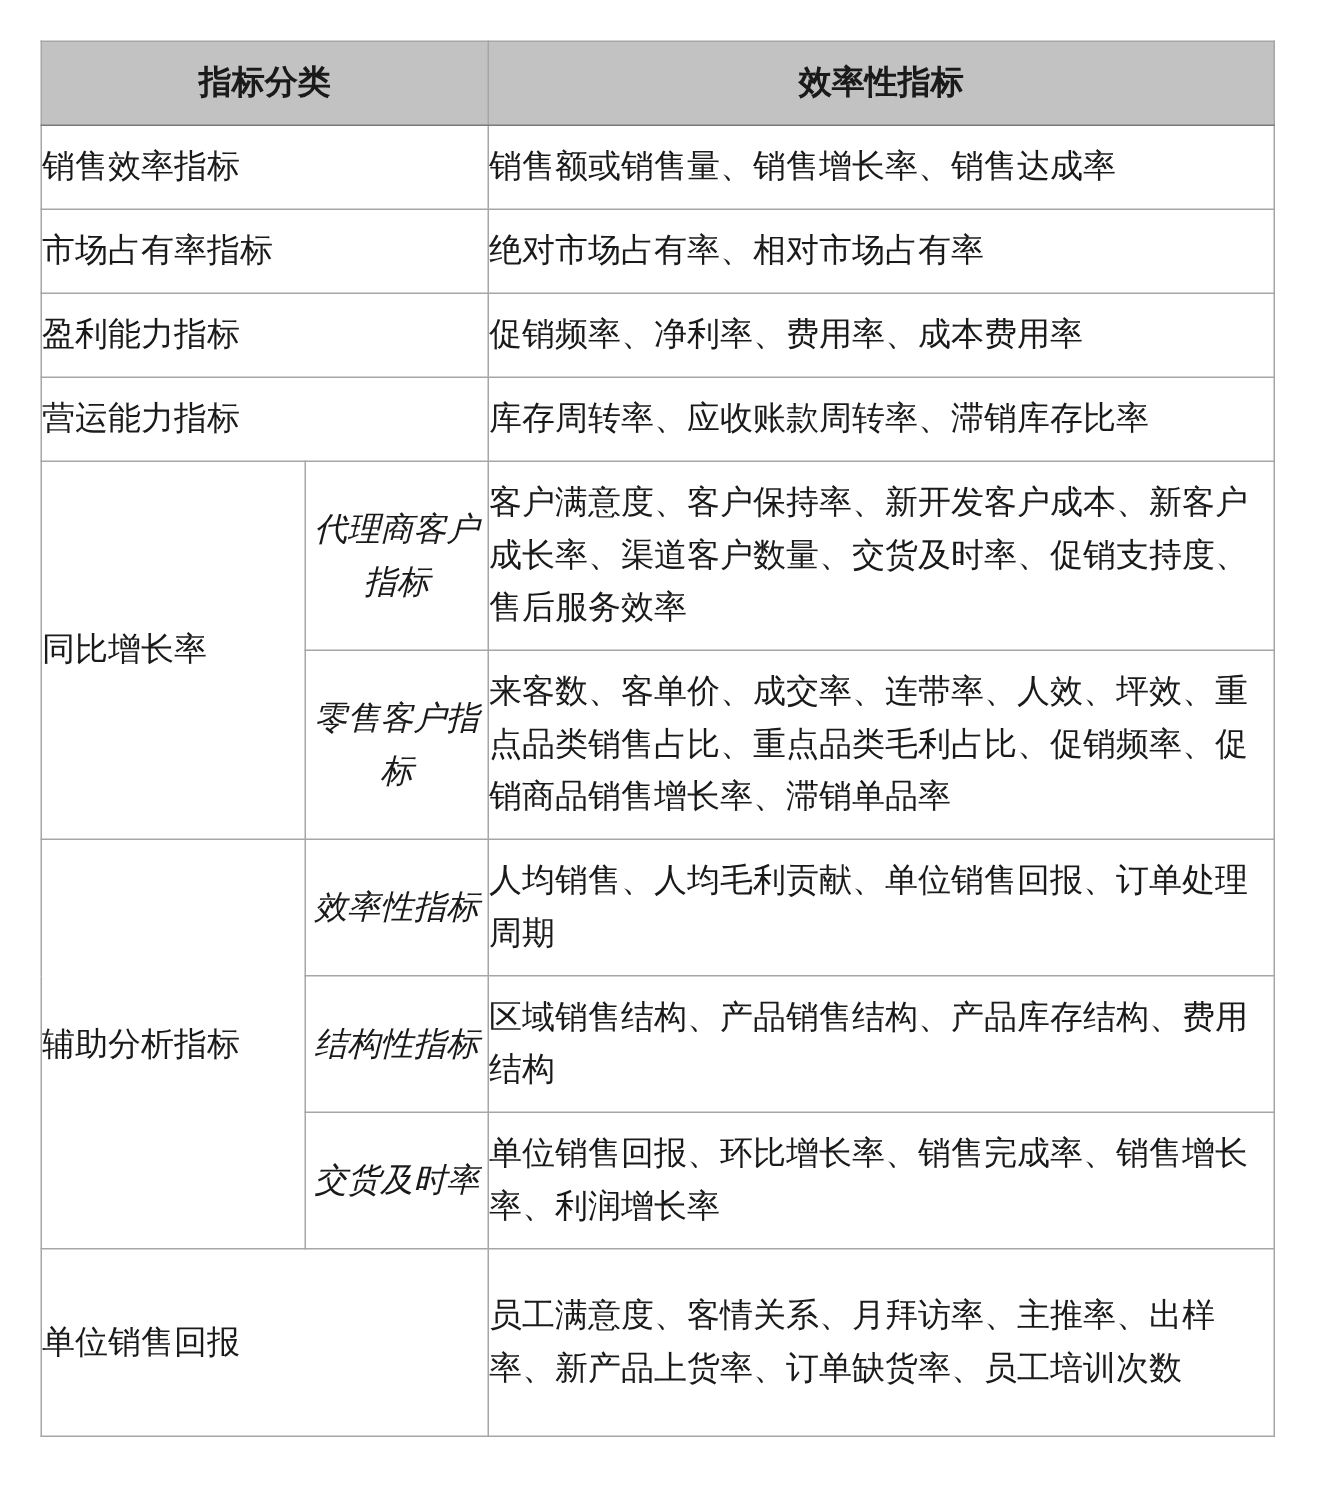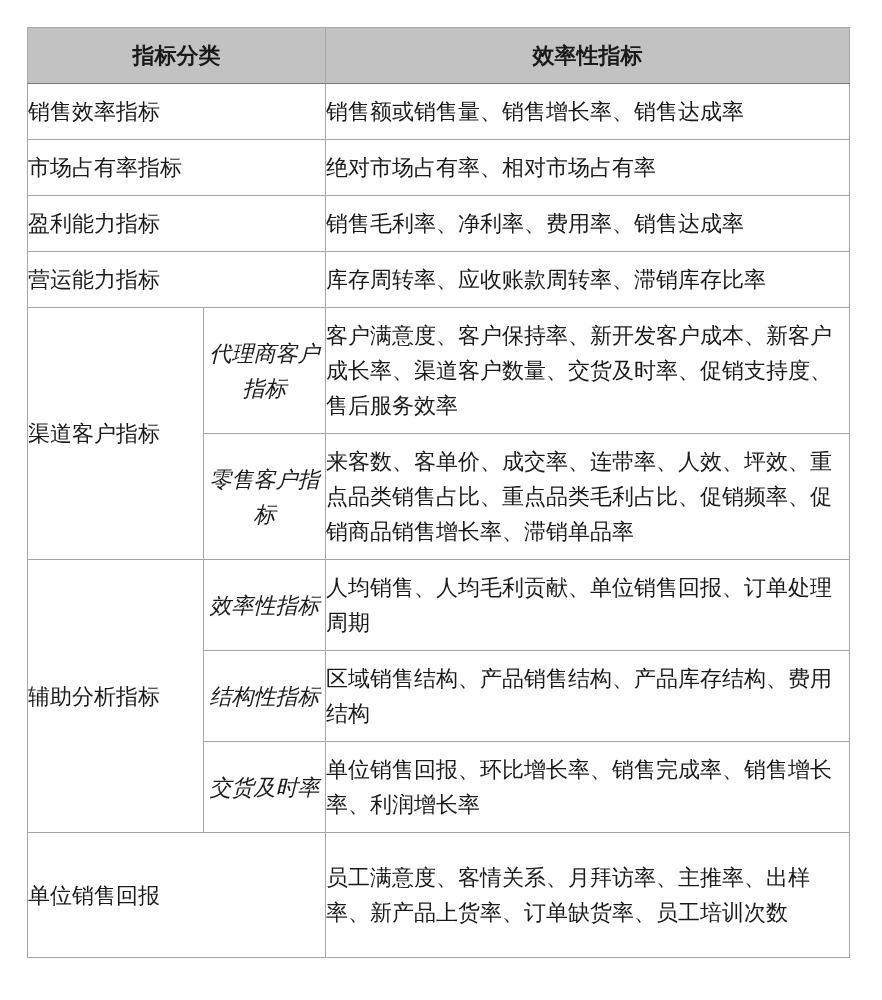--- a/index.html
+++ b/index.html
@@ -39,29 +39,29 @@
     <tr class="single">
       <td colspan="2" class="cat">销售效率指标</td>
       <td class="content">销售额或销售量、销售增长率、销售达成率</td>
     </tr>
     <tr class="single">
       <td colspan="2" class="cat">市场占有率指标</td>
       <td class="content">绝对市场占有率、相对市场占有率</td>
     </tr>
     <tr class="single">
       <td colspan="2" class="cat">盈利能力指标</td>
-      <td class="content">销售毛利率、净利率、费用率、销售达成率</td>
+      <td class="content">促销频率、净利率、费用率、成本费用率</td>
     </tr>
     <tr class="single">
       <td colspan="2" class="cat">营运能力指标</td>
       <td class="content">库存周转率、应收账款周转率、滞销库存比率</td>
     </tr>
 
     <tr class="r-agent">
-      <td rowspan="2" class="cat">渠道客户指标</td>
+      <td rowspan="2" class="cat">同比增长率</td>
       <td class="sub">代理商客户指标</td>
       <td class="content">客户满意度、客户保持率、新开发客户成本、新客户成长率、渠道客户数量、交货及时率、促销支持度、售后服务效率</td>
     </tr>
     <tr class="r-retail">
       <td class="sub">零售客户指标</td>
       <td class="content">来客数、客单价、成交率、连带率、人效、坪效、重点品类销售占比、重点品类毛利占比、促销频率、促销商品销售增长率、滞销单品率</td>
     </tr>
 
     <tr class="r-two">
       <td rowspan="3" class="cat">辅助分析指标</td>

